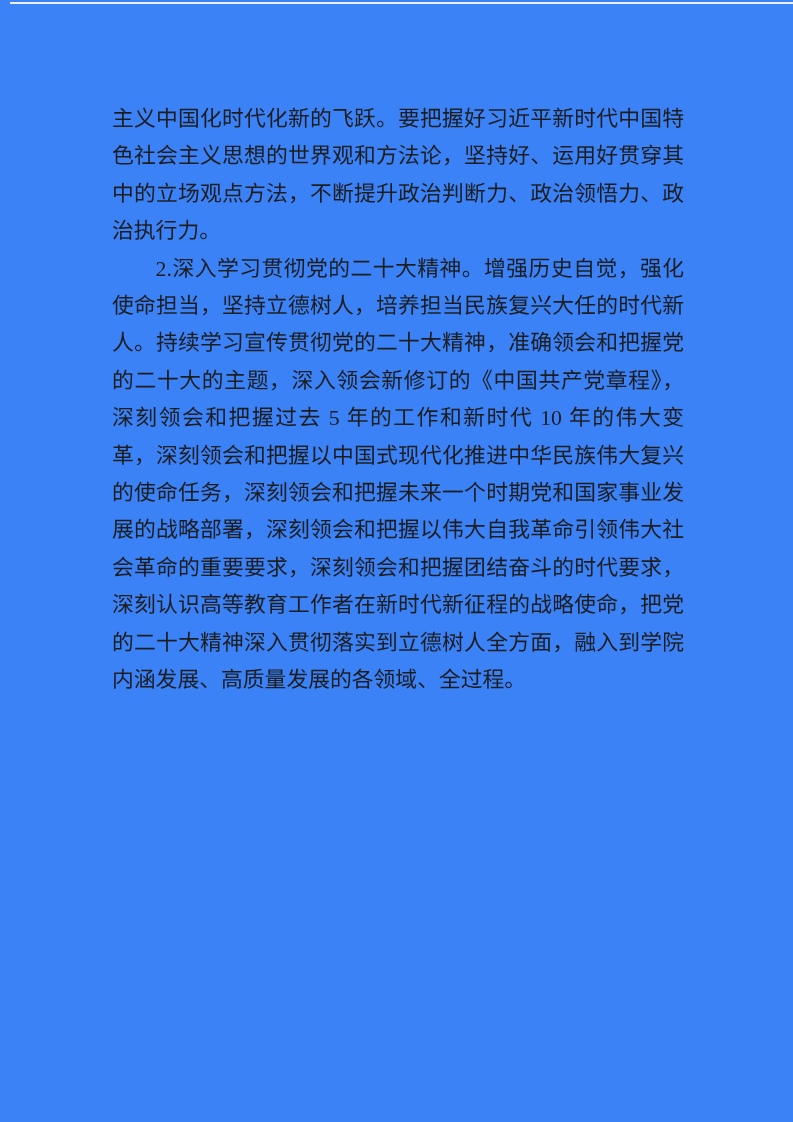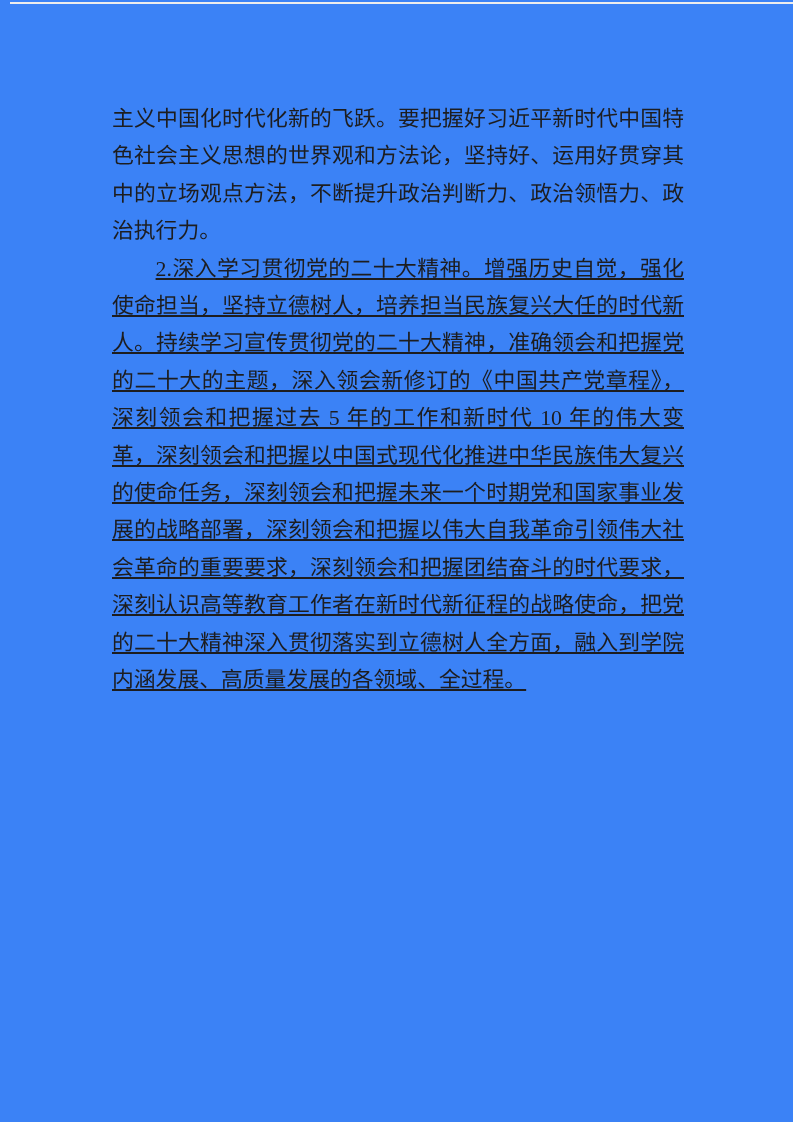--- a/index.html
+++ b/index.html
@@ -35,21 +35,20 @@
       color: #1d1d1f;
       text-align: justify;
       letter-spacing: 0;
     }
     .text-block p {
       margin: 0;
       padding: 0;
     }
     .text-block p.indent {
       text-indent: 2em;
-      text-decoration: underline;
     }
   </style>
 </head>
 <body>
 
 <div class="page">
   <div class="scan-edge"></div>
   <div class="text-block">
     <p>主义中国化时代化新的飞跃。要把握好习近平新时代中国特色社会主义思想的世界观和方法论，坚持好、运用好贯穿其中的立场观点方法，不断提升政治判断力、政治领悟力、政治执行力。</p>
     <p class="indent">2.深入学习贯彻党的二十大精神。增强历史自觉，强化使命担当，坚持立德树人，培养担当民族复兴大任的时代新人。持续学习宣传贯彻党的二十大精神，准确领会和把握党的二十大的主题，深入领会新修订的《中国共产党章程》，深刻领会和把握过去 5 年的工作和新时代 10 年的伟大变革，深刻领会和把握以中国式现代化推进中华民族伟大复兴的使命任务，深刻领会和把握未来一个时期党和国家事业发展的战略部署，深刻领会和把握以伟大自我革命引领伟大社会革命的重要要求，深刻领会和把握团结奋斗的时代要求，深刻认识高等教育工作者在新时代新征程的战略使命，把党的二十大精神深入贯彻落实到立德树人全方面，融入到学院内涵发展、高质量发展的各领域、全过程。</p>

